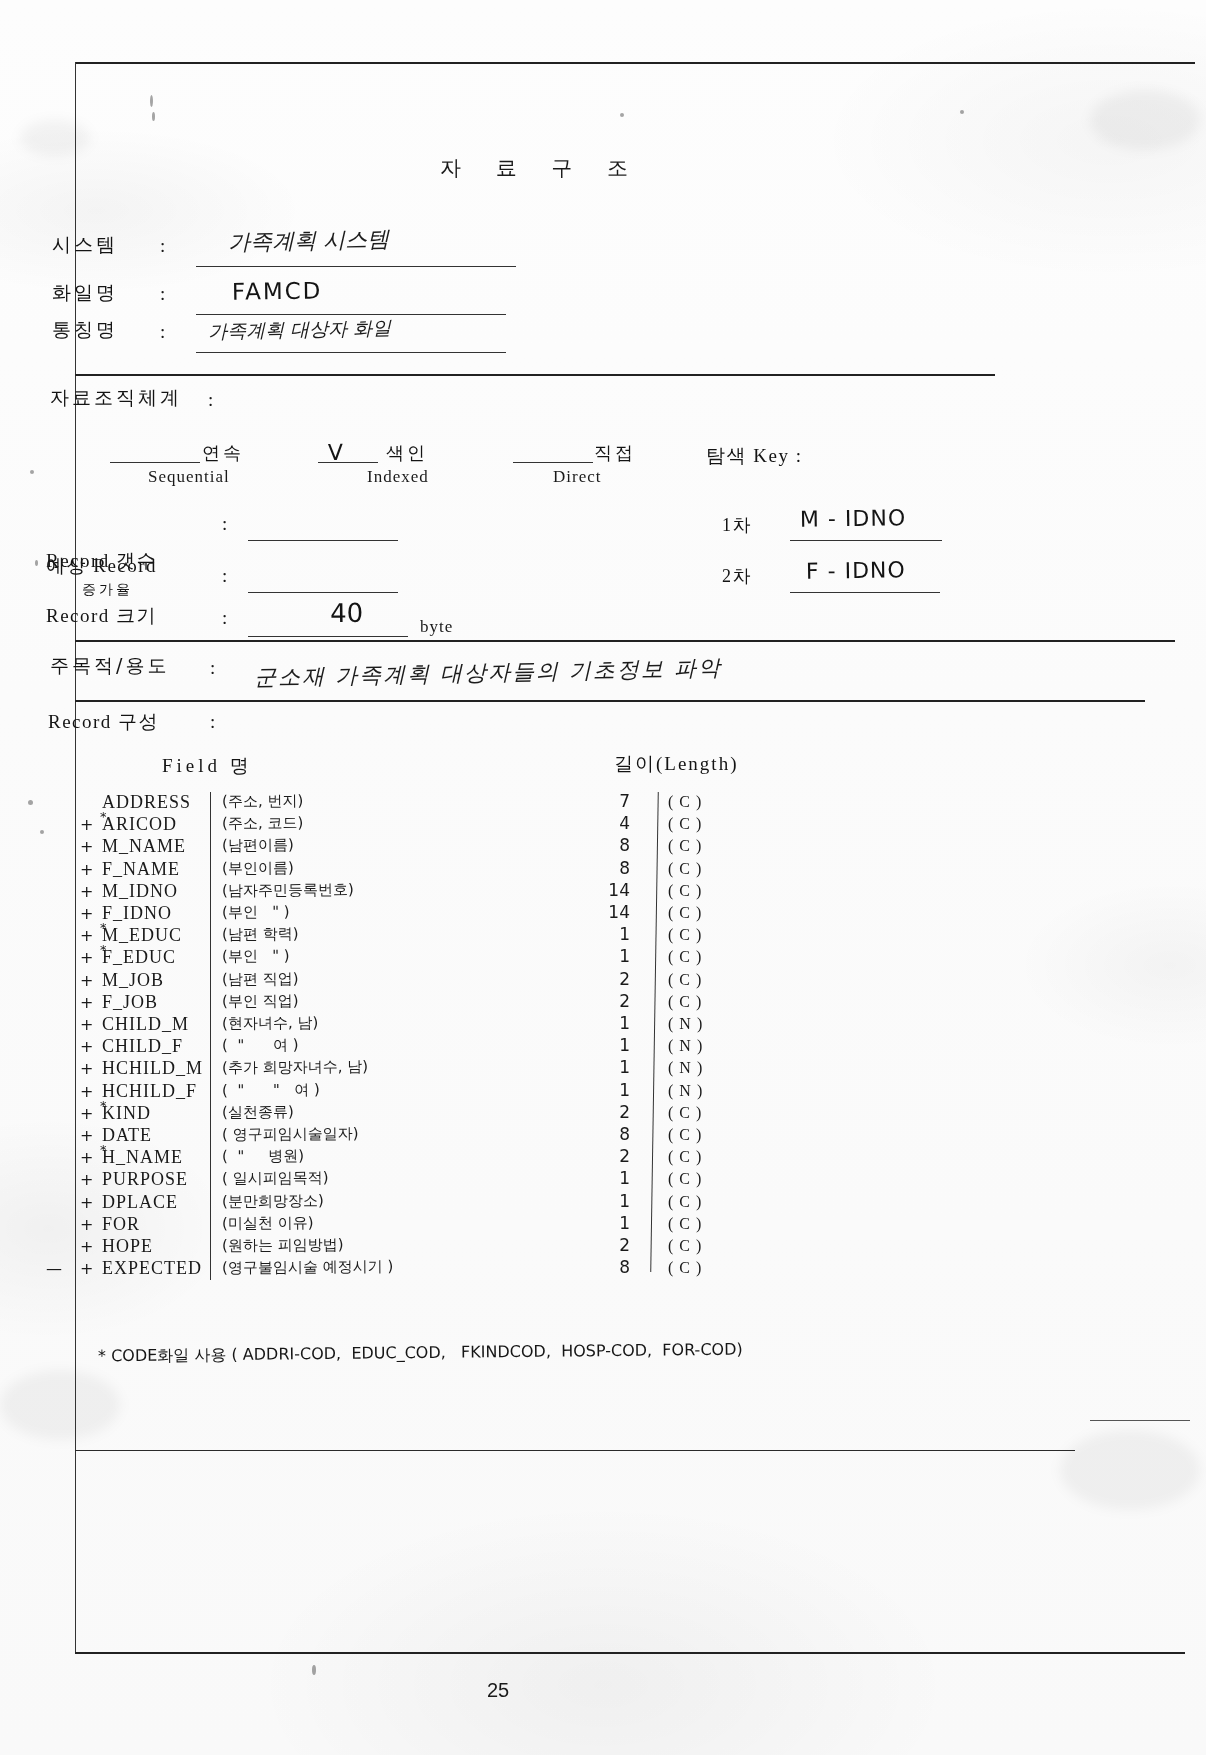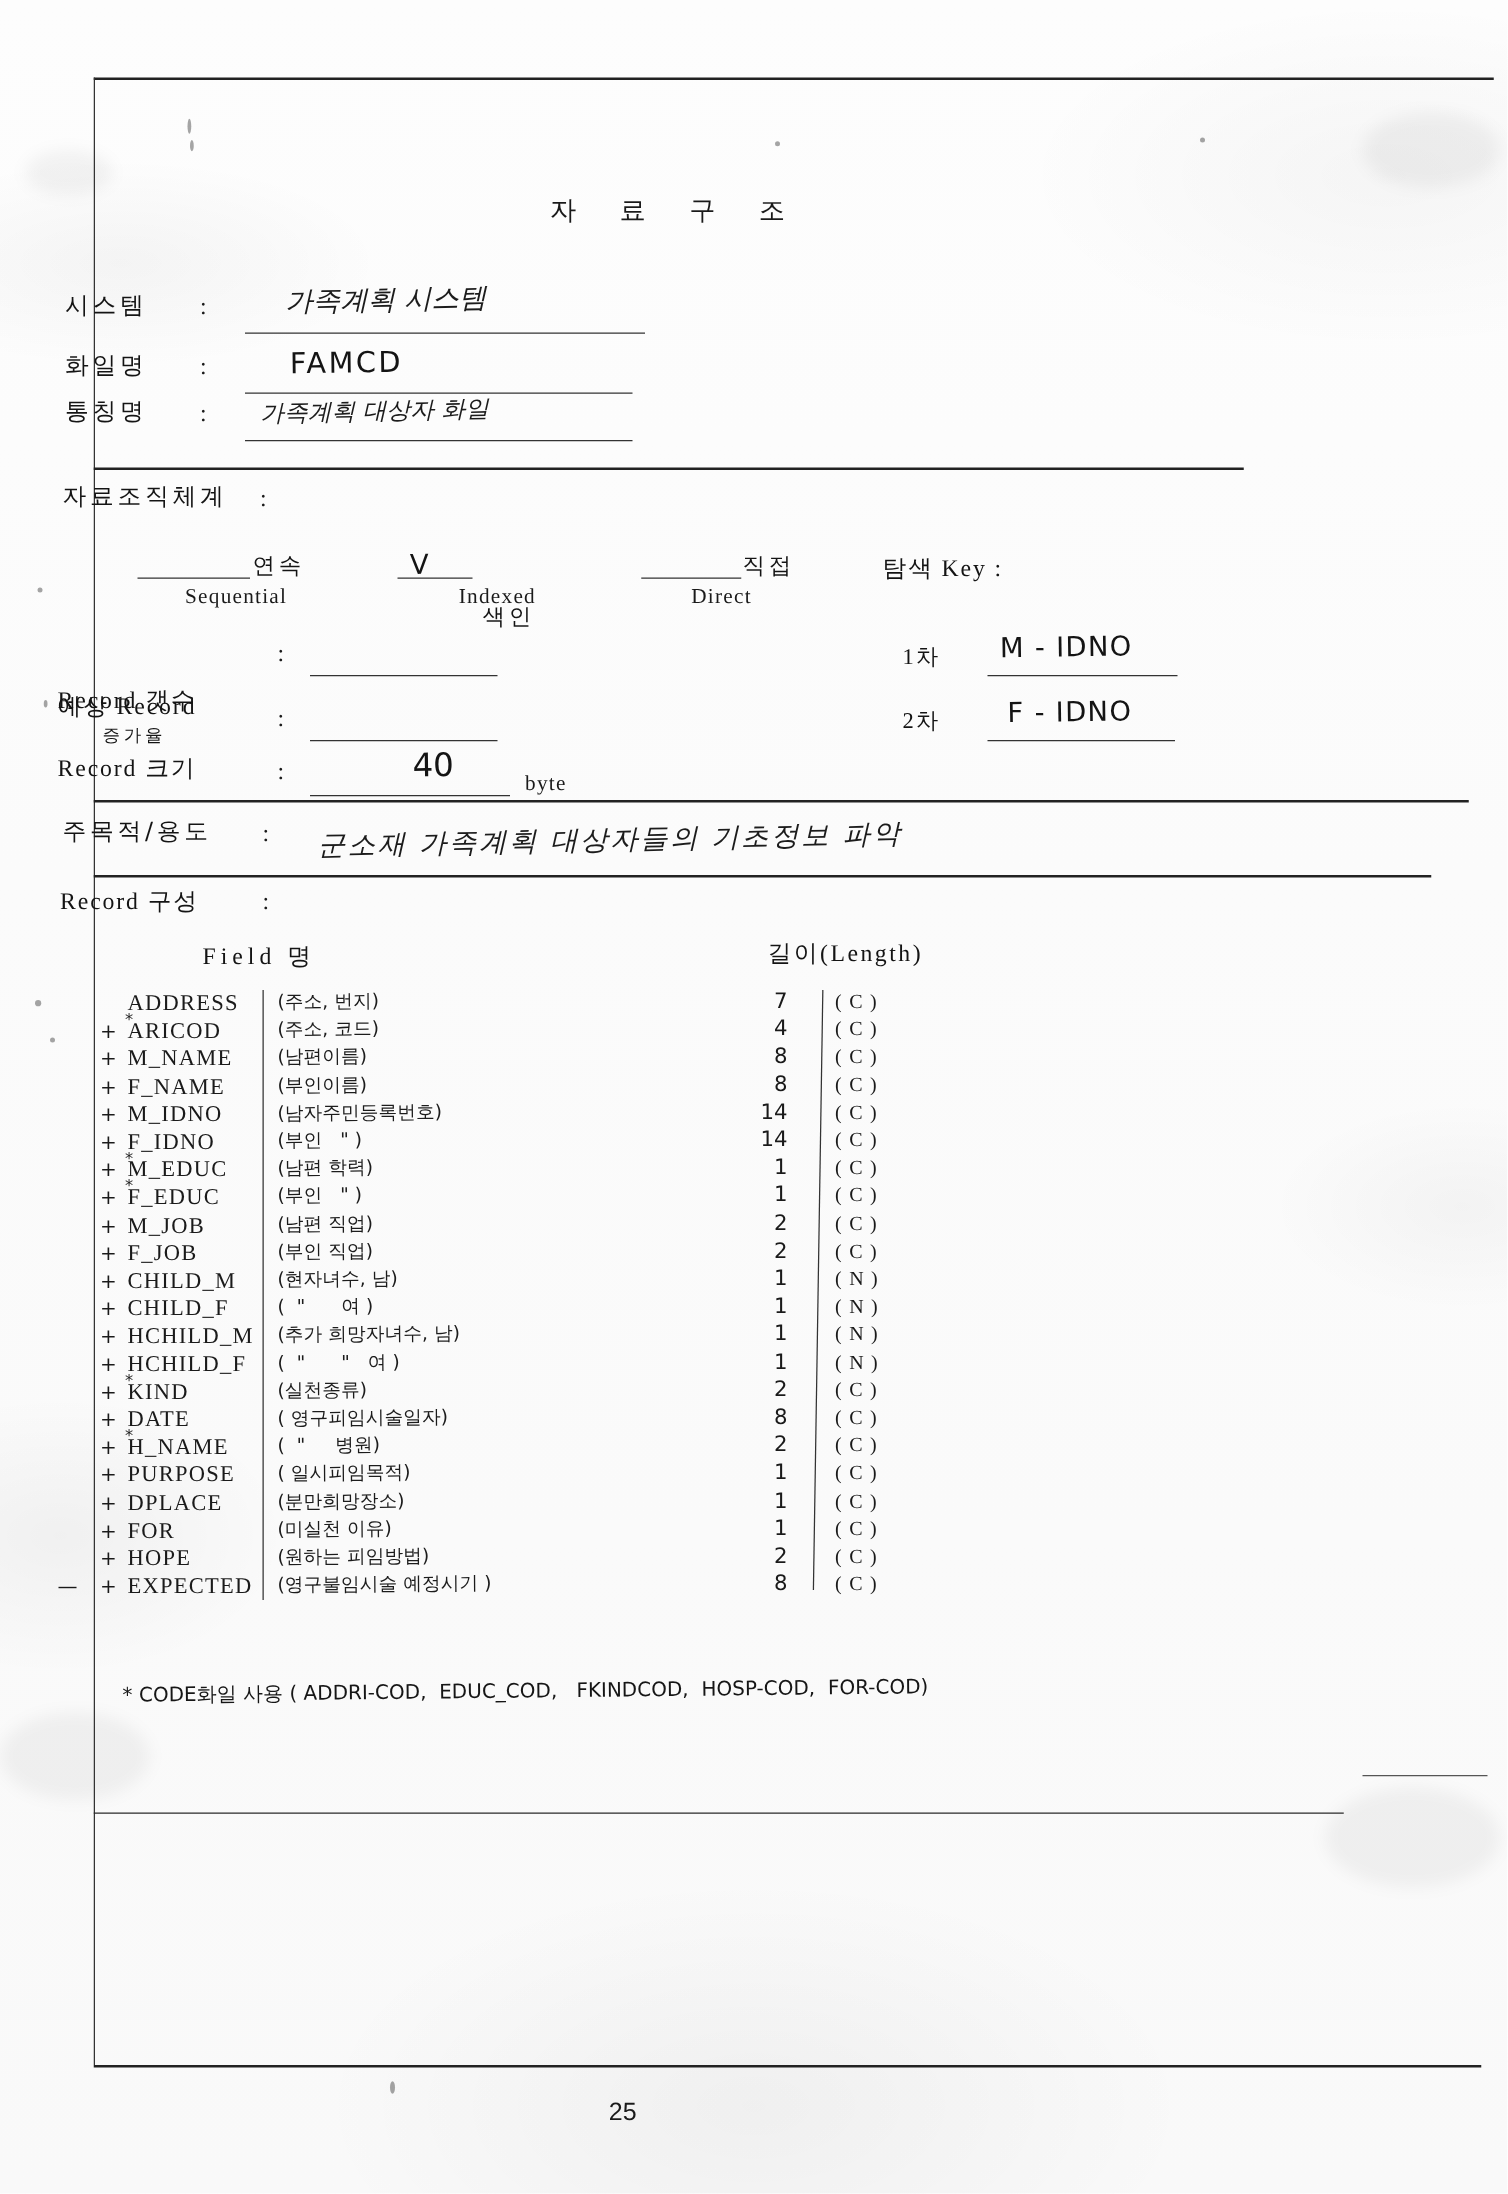--- a/index.html
+++ b/index.html
@@ -200,21 +200,21 @@
 
   <div class="t lbl" style="left:50px; top:388px;">자료조직체계</div>
   <div class="t colon" style="left:208px; top:390px;">:</div>
 
   <div class="blankline" style="left:110px; top:462px; width:90px;"></div>
   <div class="t lbl" style="left:202px; top:444px; font-size:18px;">연속</div>
   <div class="t small-en" style="left:148px; top:468px;">Sequential</div>
 
   <div class="t hand2" style="left:328px; top:442px; font-size:22px;">V</div>
   <div class="blankline" style="left:318px; top:462px; width:60px;"></div>
-  <div class="t lbl" style="left:386px; top:444px; font-size:18px;margin-top:41px;">색인</div>
+  <div class="t lbl" style="left:386px; top:444px; font-size:18px;">색인</div>
   <div class="t small-en" style="left:367px; top:468px;">Indexed</div>
 
   <div class="blankline" style="left:513px; top:462px; width:80px;"></div>
   <div class="t lbl" style="left:594px; top:444px; font-size:18px;">직접</div>
   <div class="t small-en" style="left:553px; top:468px;">Direct</div>
 
   <div class="t lbl-en" style="left:706px; top:446px;">탐색 Key :</div>
 
   <div class="t lbl-en" style="left:722px; top:516px; font-size:18px;">1차</div>
   <div class="t hand2" style="left:800px; top:508px; font-size:22px; letter-spacing:1px;">M - IDNO</div>

